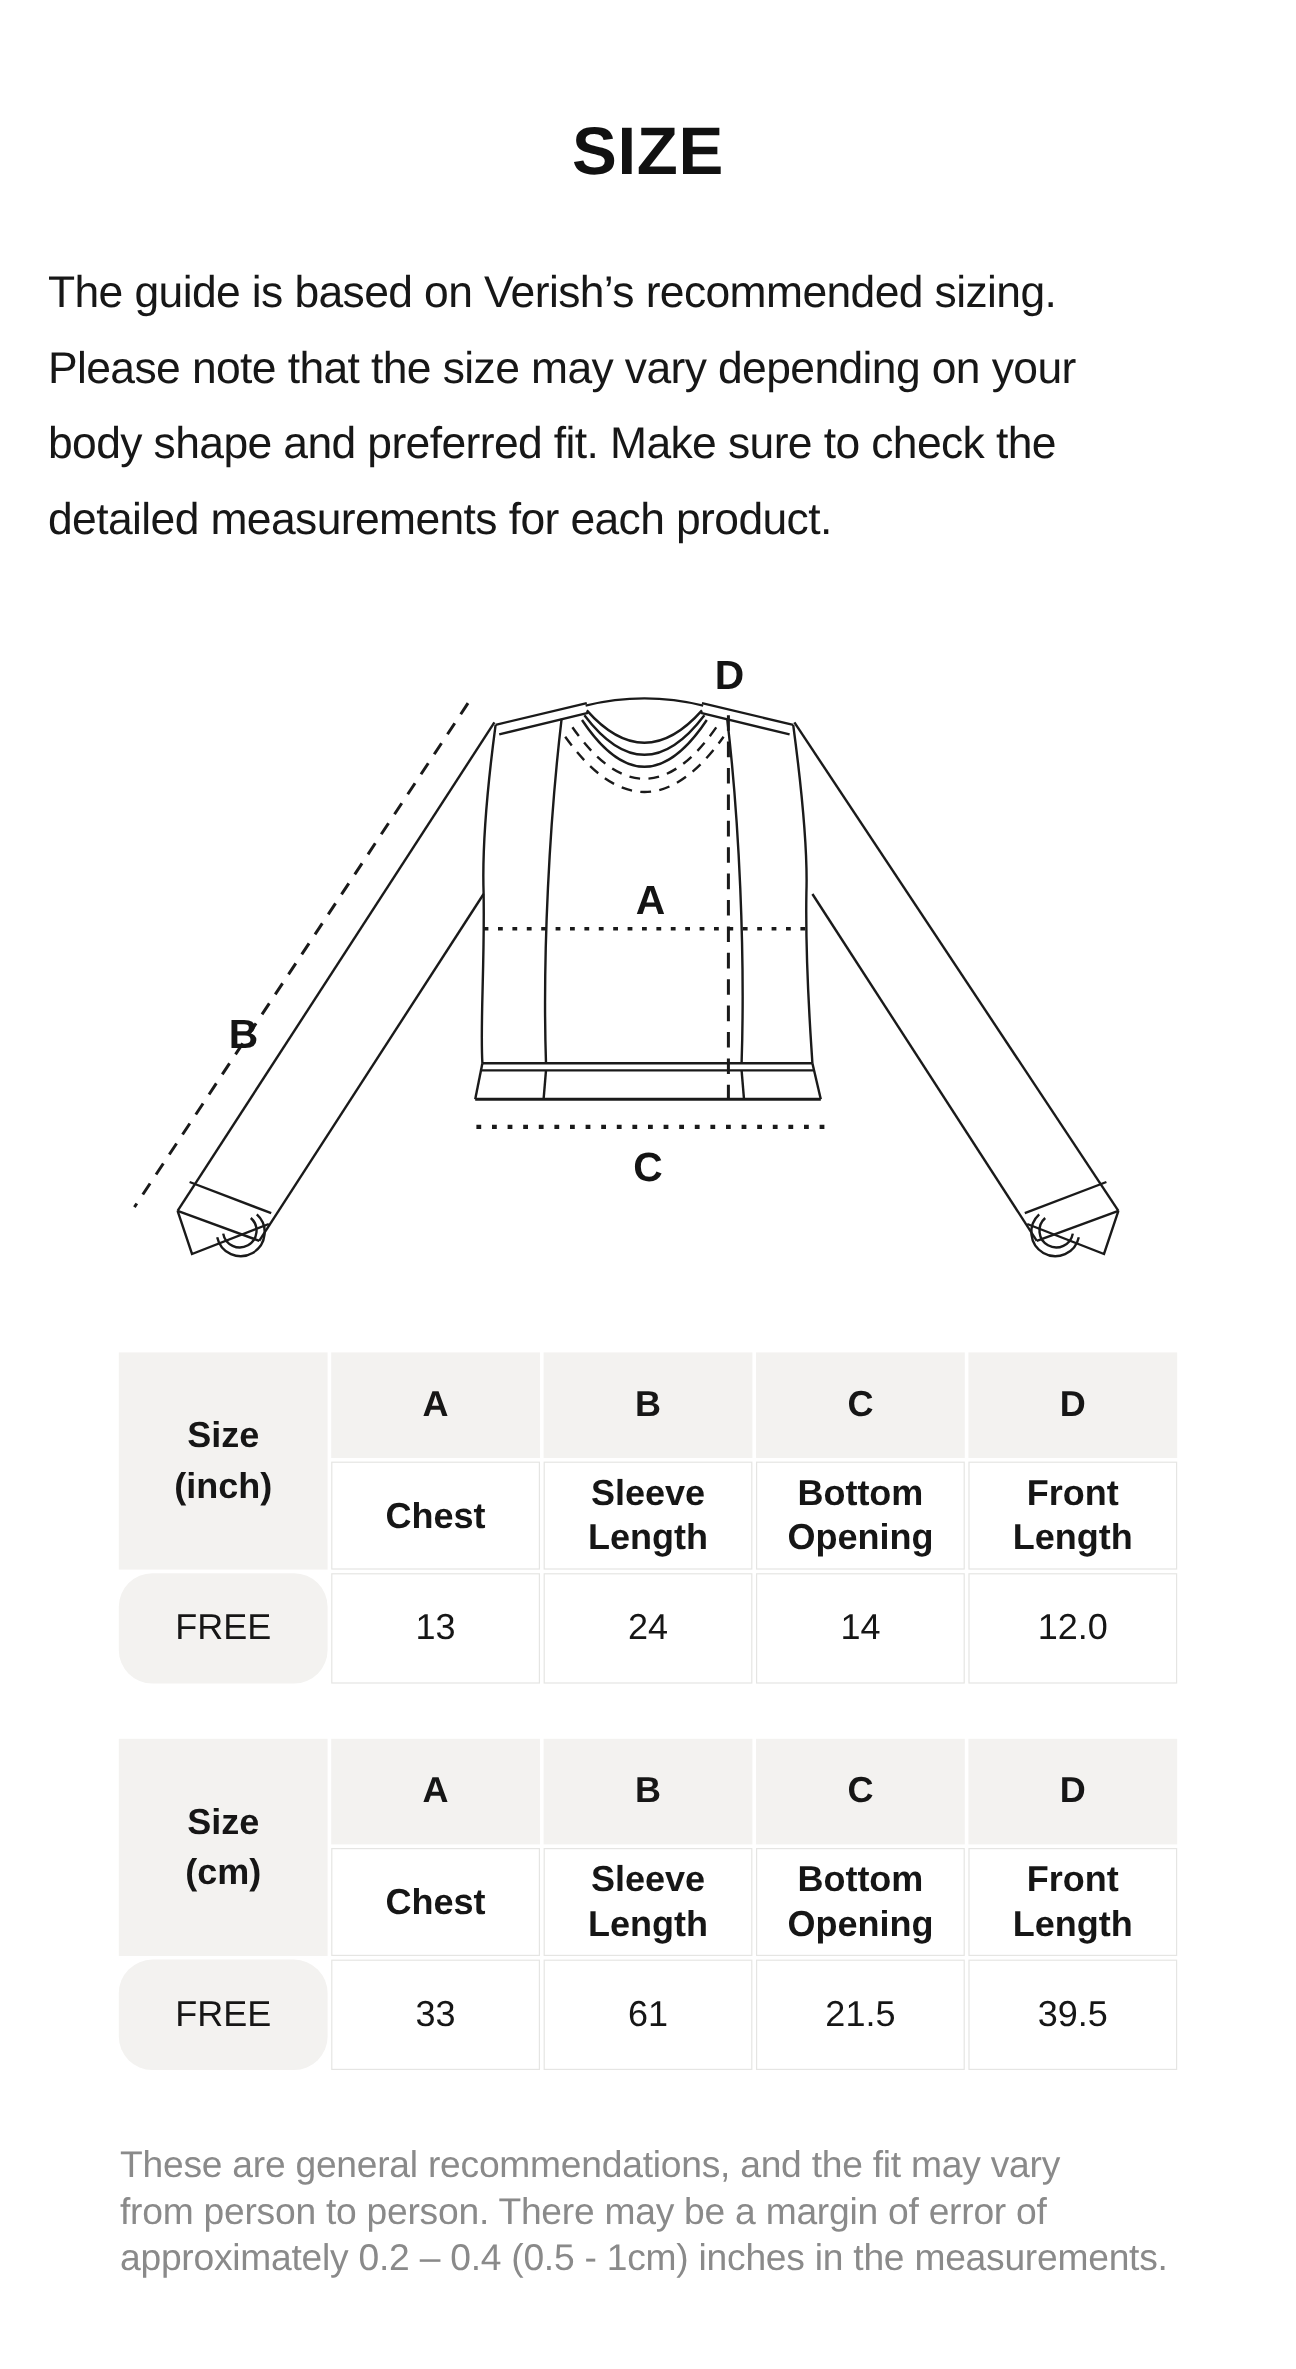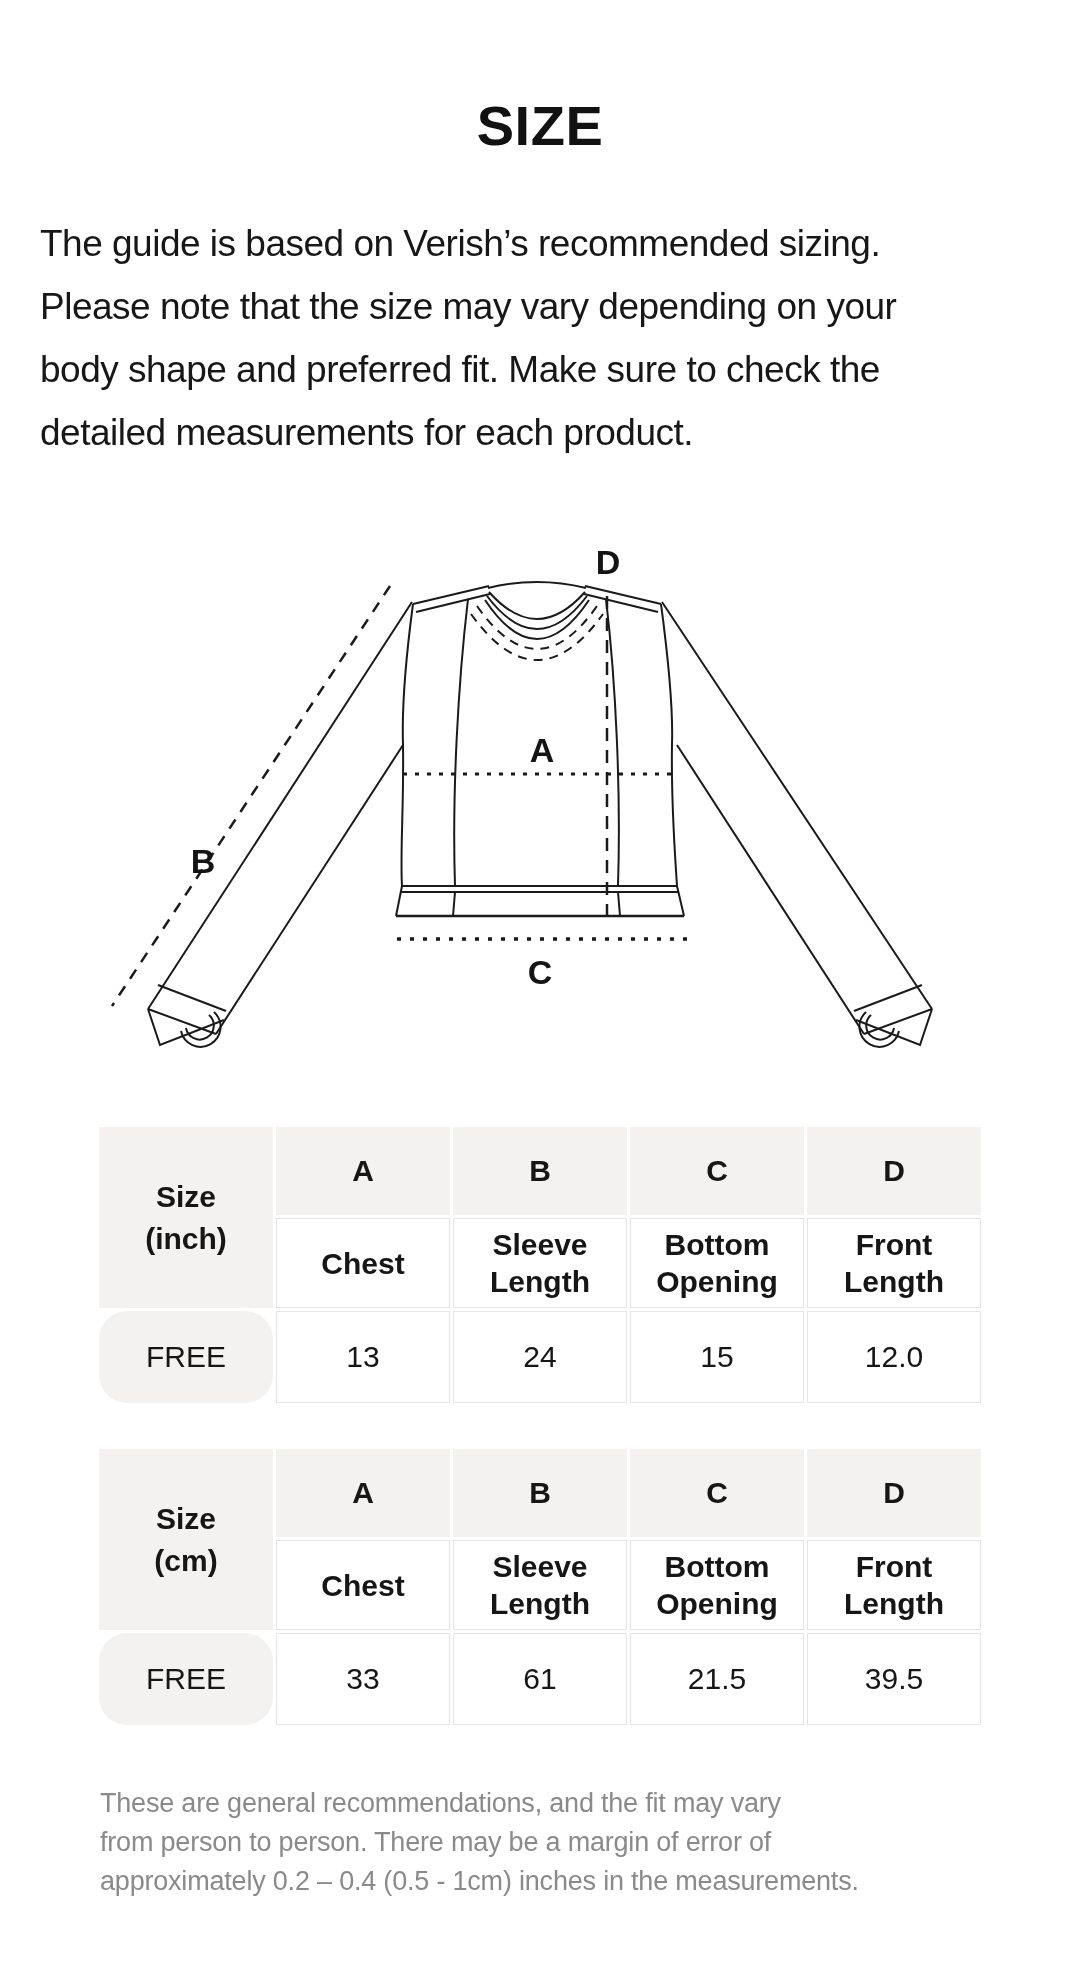--- a/index.html
+++ b/index.html
@@ -41,21 +41,21 @@
   .cell-white{background:#ffffff;border:1px solid #e5e5e3;}
   .caption-cell{font-size:31px;font-weight:700;line-height:42px;color:#161616;}
   .letter-cell{font-size:27px;font-weight:700;color:#8f8f8f;}
   .measure-cell{font-size:27px;font-weight:700;line-height:37px;color:#151515;}
   .rowlabel-cell{font-size:30px;font-weight:400;color:#919191;border-radius:28px;}
   .value-cell{font-size:30px;font-weight:400;color:#8e8e8e;}
   .table-cm{margin-top:40px;}
 
   .footer-note{
     width:880px;margin:56px 0 0 100px;
-    font-size:27px;line-height:39px;color:#8a8a8a;
+    font-size:31px;line-height:39px;color:#8a8a8a;
     white-space:pre-line;letter-spacing:-0.2px;
   }
 </style>
 </head>
 <body>
 
 <div class="page">
 
   <h1 class="size-title">SIZE</h1>
 
@@ -141,21 +141,21 @@
 Length</td>
       <td class="cell-white measure-cell">Bottom
 Opening</td>
       <td class="cell-white measure-cell">Front
 Length</td>
     </tr>
     <tr class="r3">
       <td class="cell-gray rowlabel-cell">FREE</td>
       <td class="cell-white value-cell">13</td>
       <td class="cell-white value-cell">24</td>
-      <td class="cell-white value-cell">15</td>
+      <td class="cell-white value-cell">14</td>
       <td class="cell-white value-cell">12.0</td>
     </tr>
   </tbody>
     </table>
 
   <table class="size-table table-cm">
     <tbody>
         <tr class="r1">
       <td class="cell-gray caption-cell" rowspan="2" style="width:172px;">Size
 (cm)</td>

